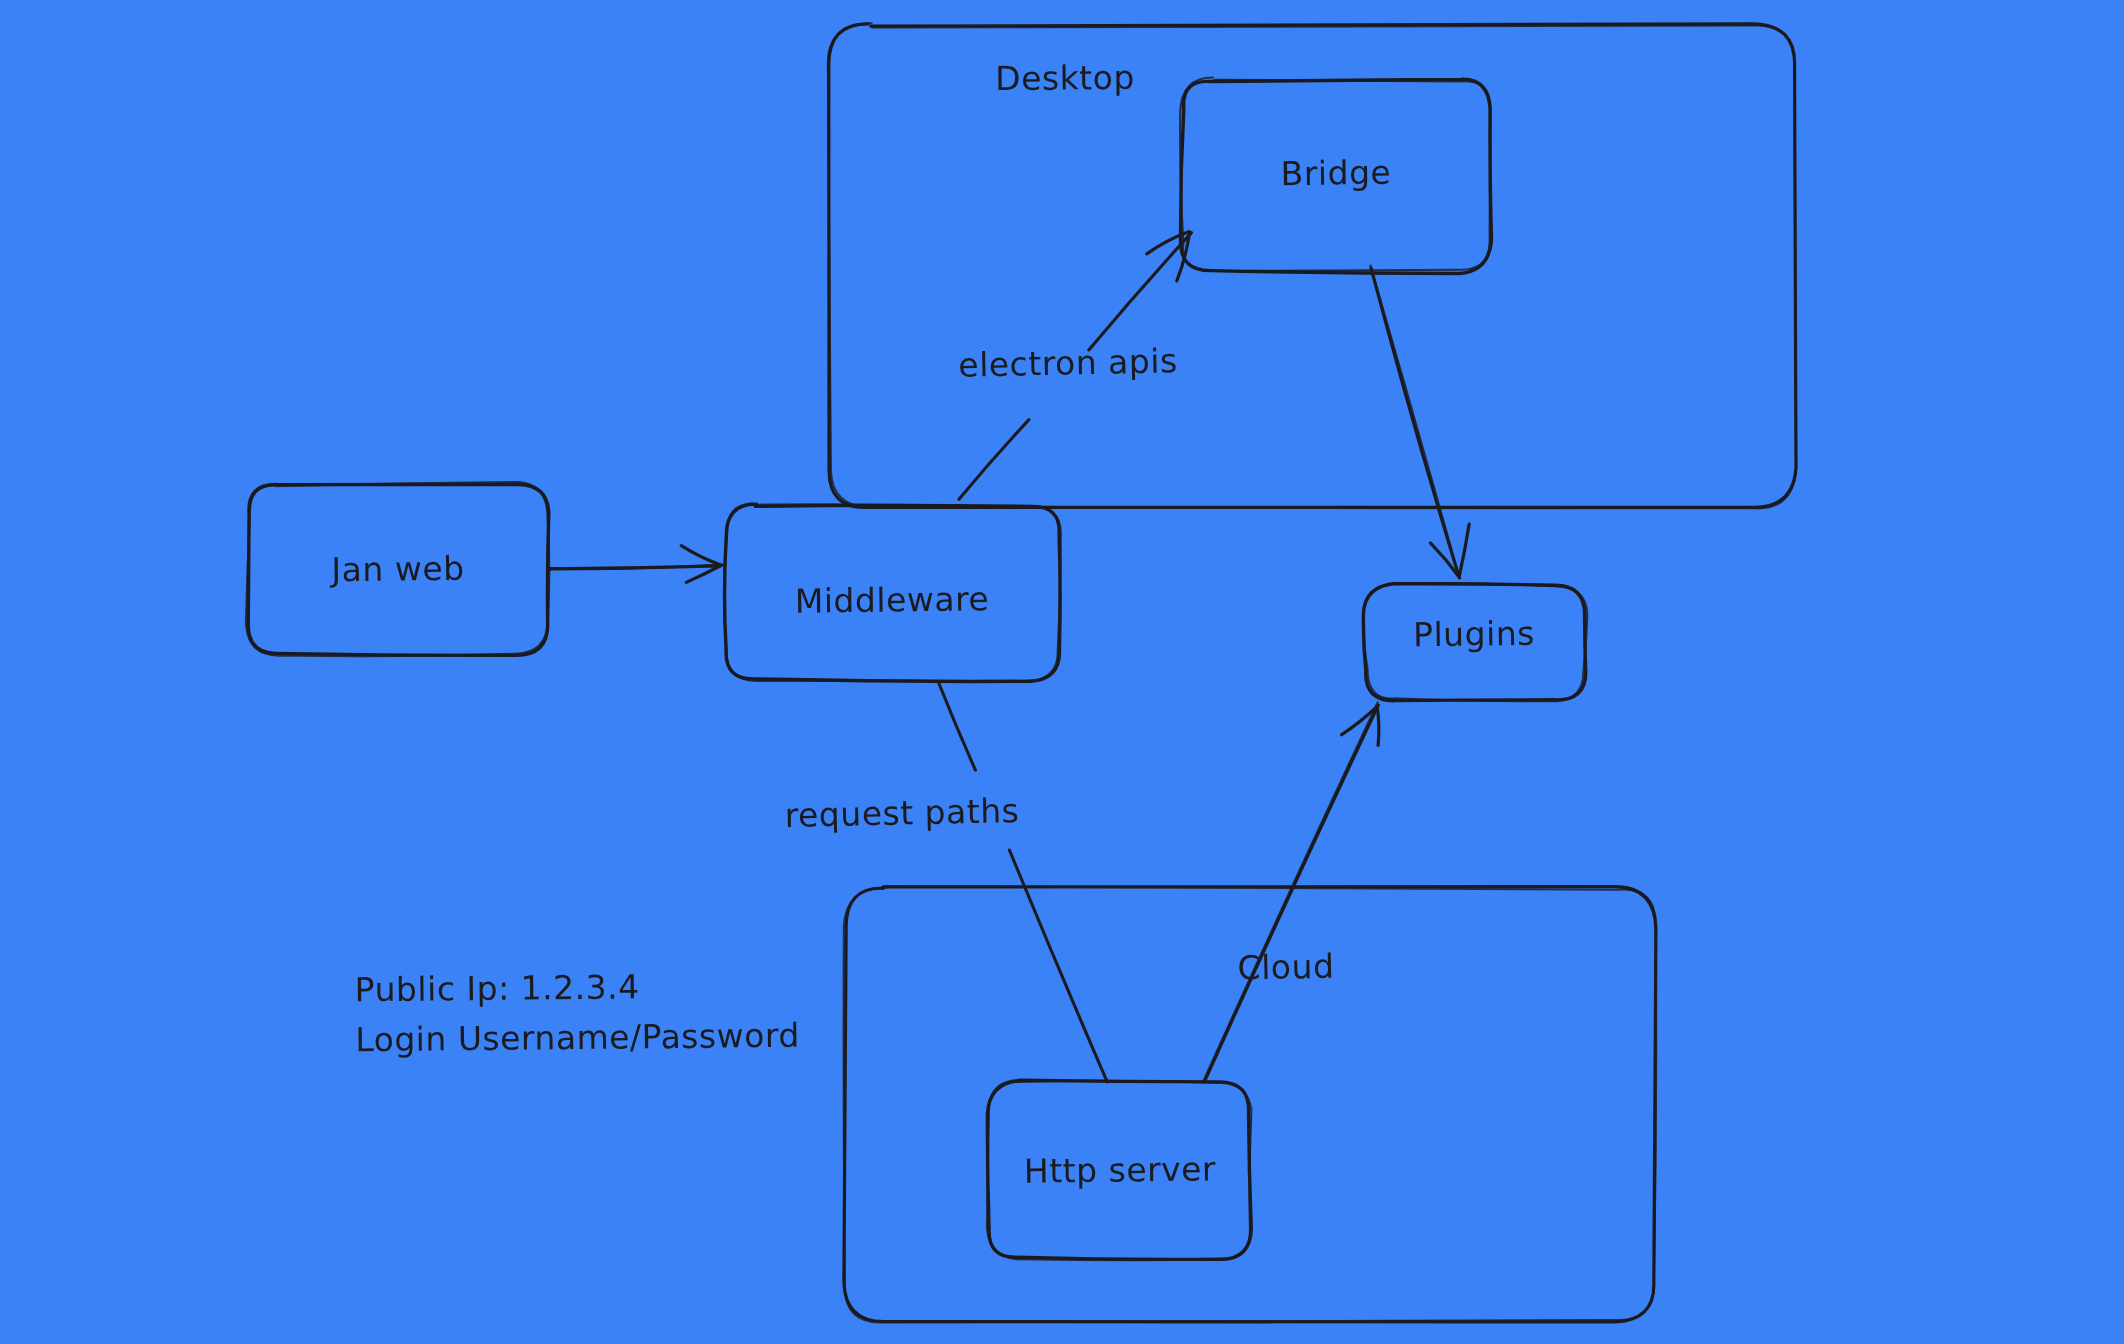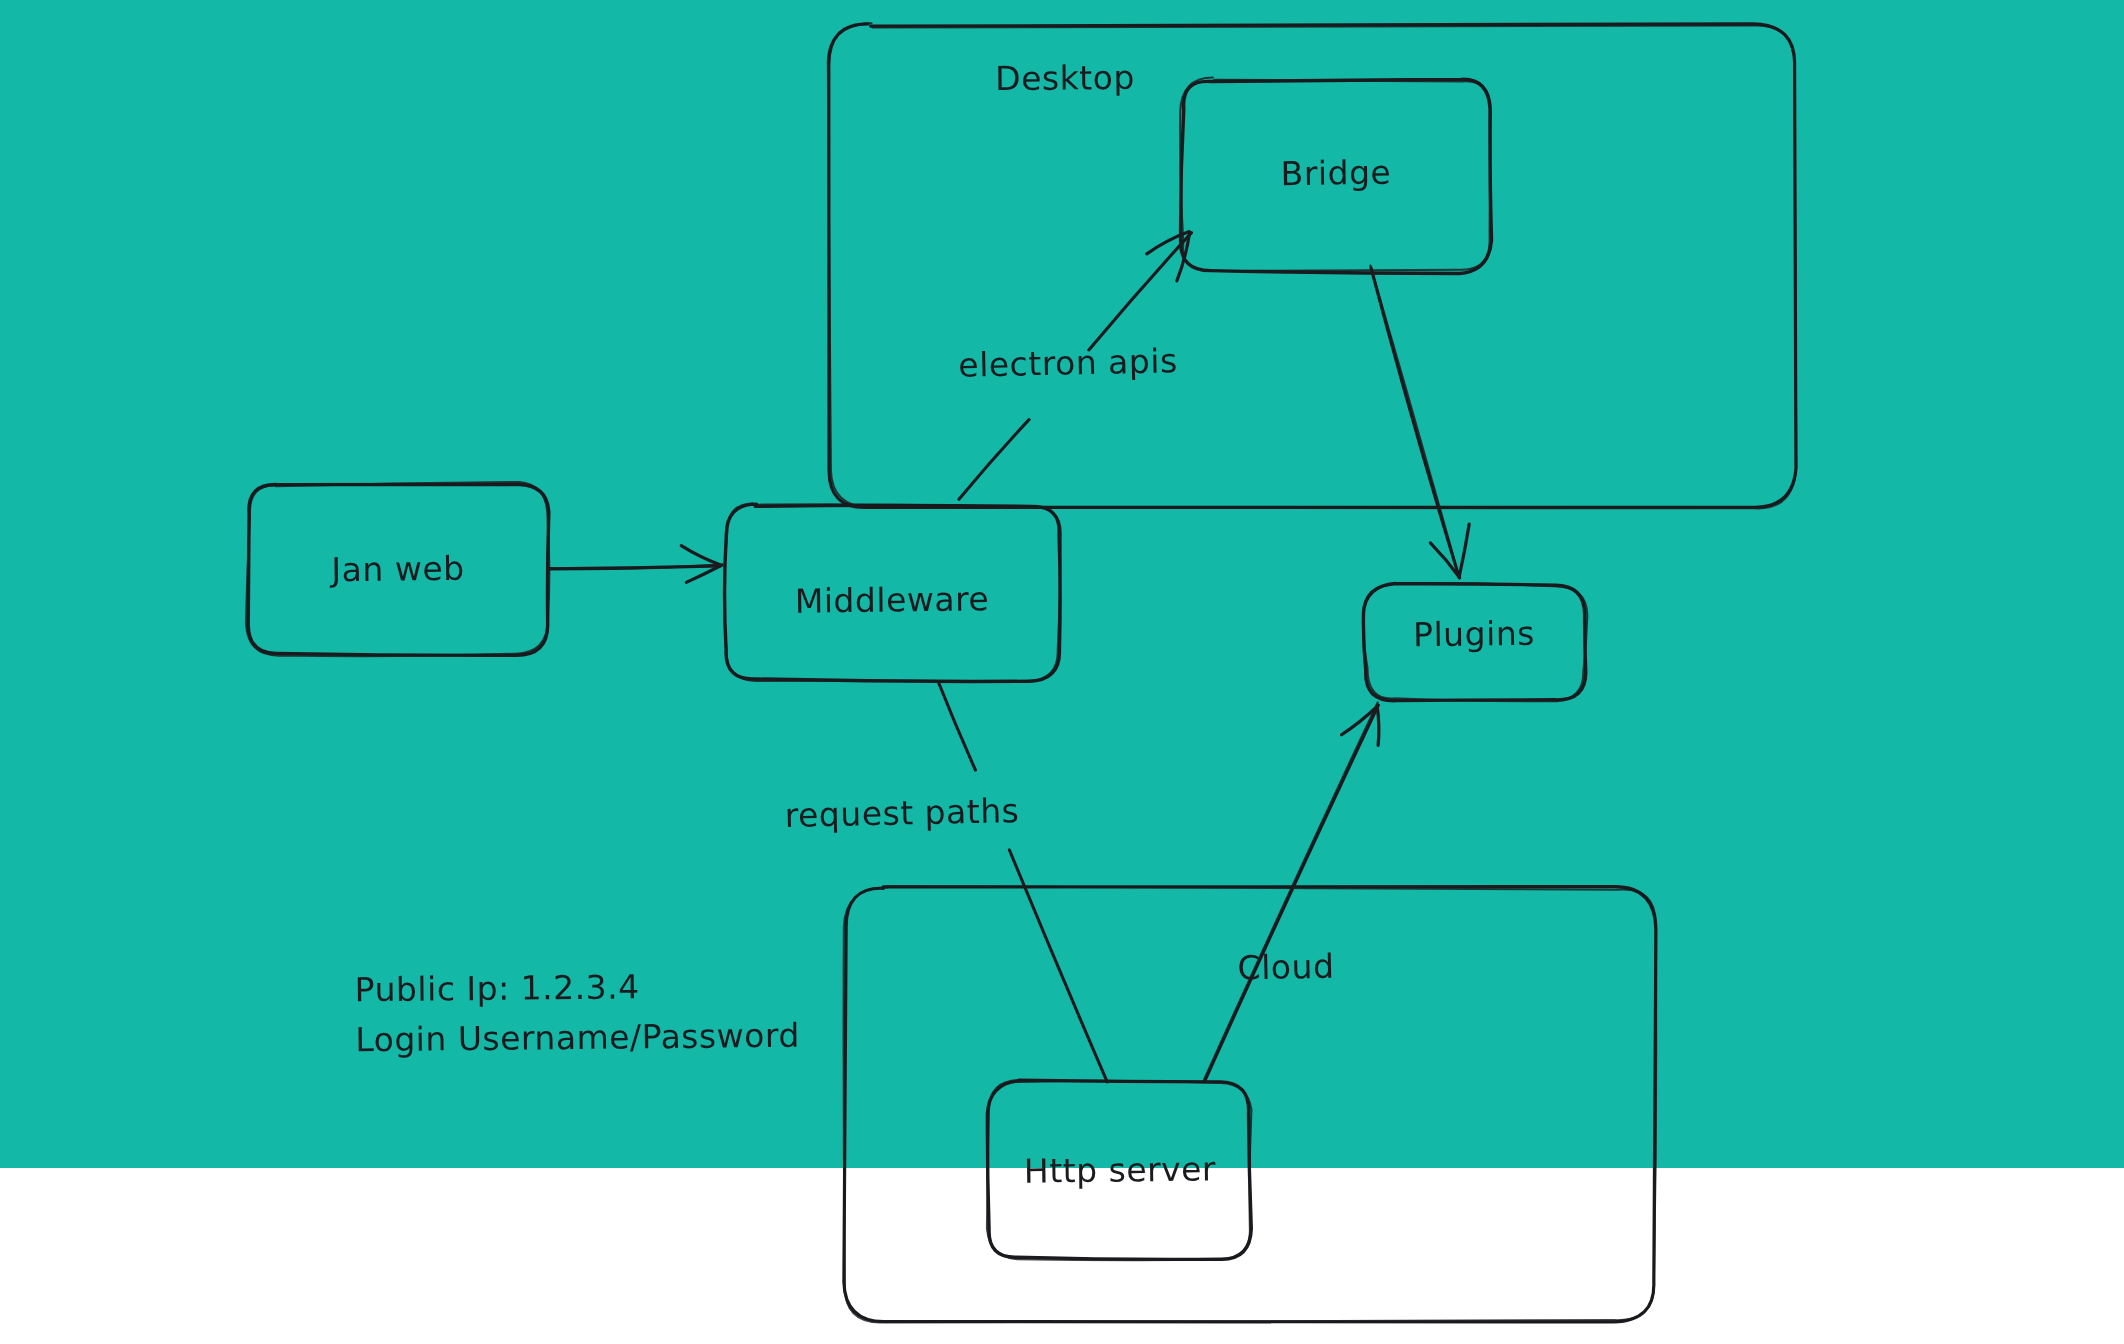--- a/index.html
+++ b/index.html
@@ -10,22 +10,22 @@
   }
   body {
     width: 2124px;
     height: 1344px;
     overflow: hidden;
     font-family: "DejaVu Sans", sans-serif;
   }
   #canvas {
     position: relative;
     width: 2124px;
-    height: 1168px;
-    background: #14b8a6;
+    height: 1344px;
+    background: #3b82f6;
     text-decoration: underline;
   }
   #sketch {
     position: absolute;
     top: 0;
     left: 0;
     width: 2124px;
     height: 1344px;
   }
   .lbl {

